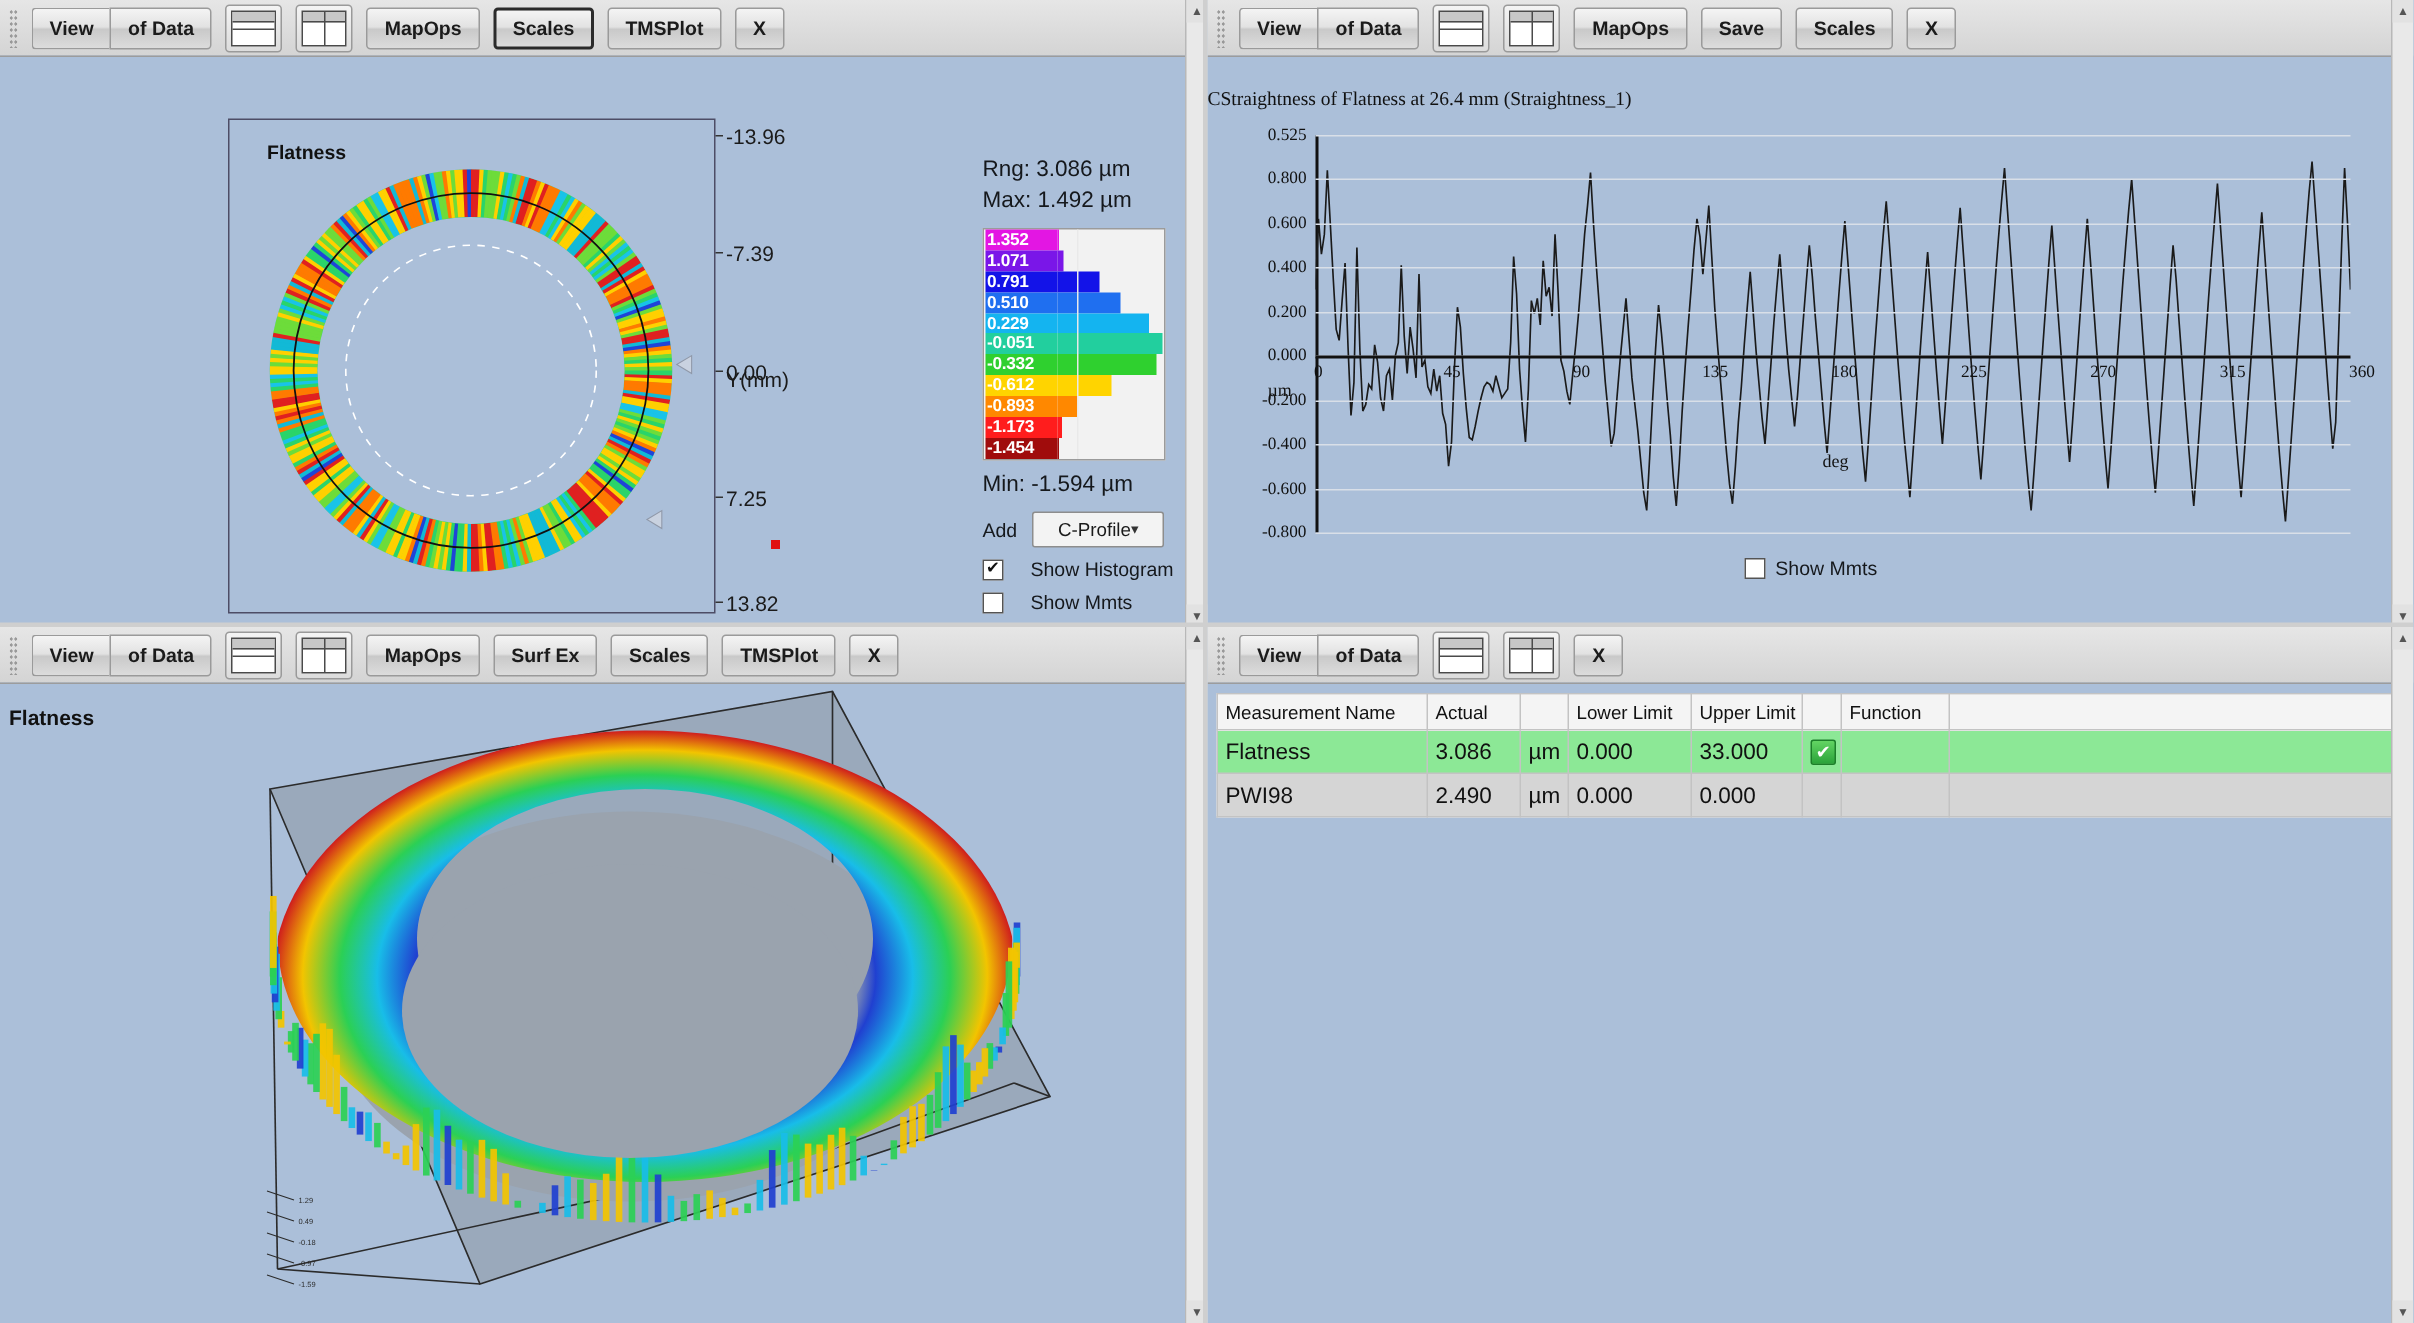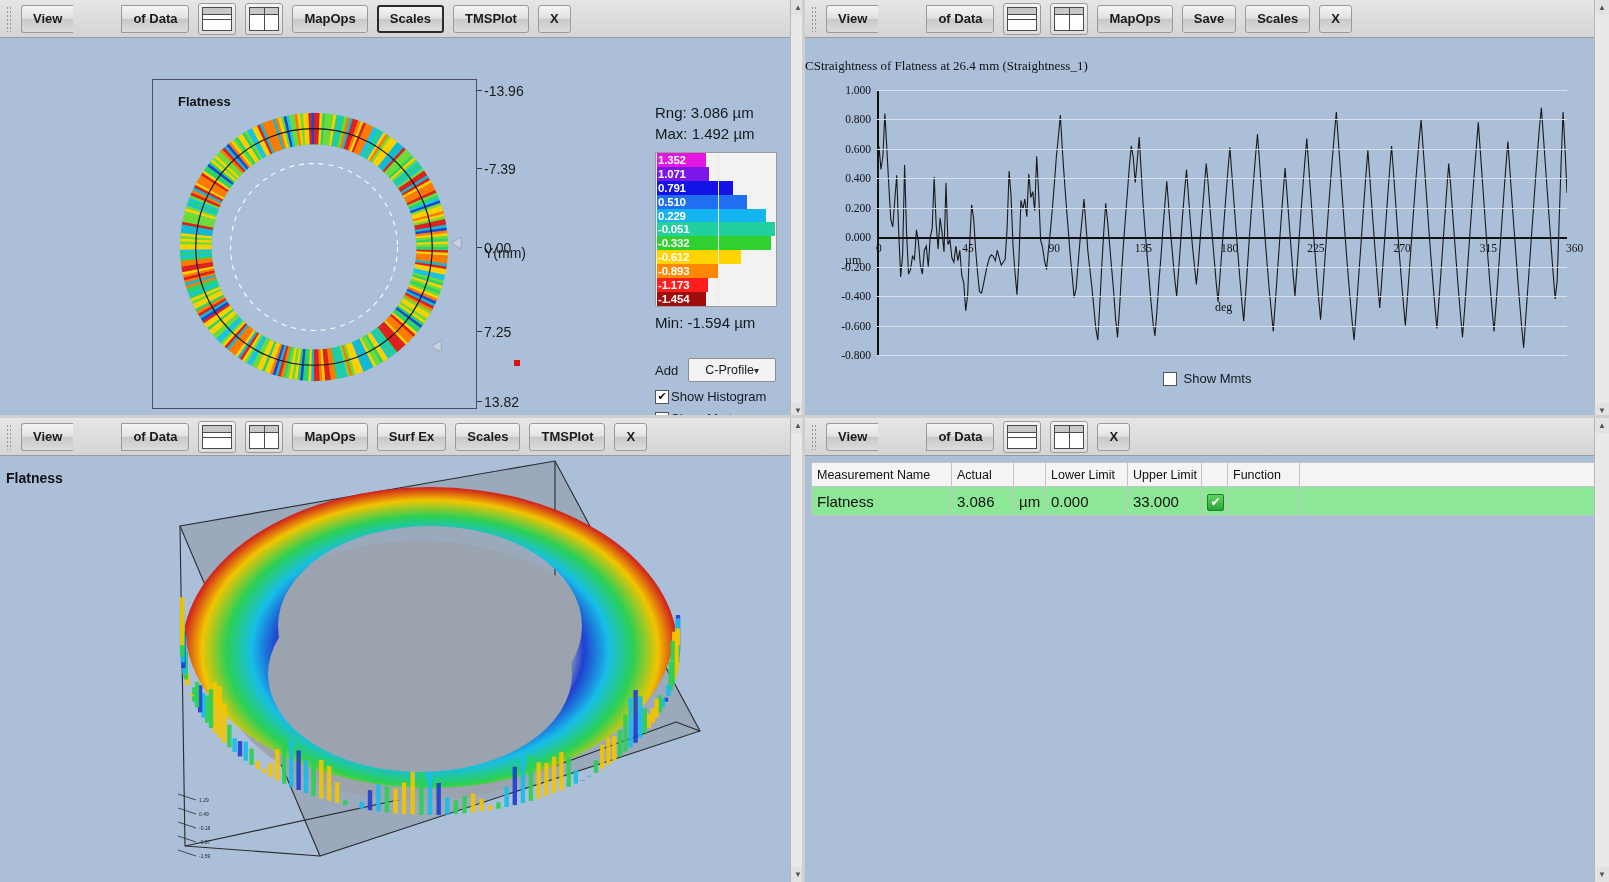--- a/index.html
+++ b/index.html
@@ -45,21 +45,21 @@
     font-size: 13px; font-weight: bold; color: #1b1b1b;
     display: flex; align-items: center; justify-content: center;
     white-space: nowrap;
     cursor: default;
     font-family: "Liberation Sans", sans-serif;
   }
   .btn.sel { border: 2px solid #2b2b2b; }
   .btn-pair { display: flex; }
   .btn-pair .btn { border-radius: 0; }
   .btn-pair .btn:first-child { border-radius: 3px 0 0 3px; border-right: none; }
-  .btn-pair .btn:last-child { border-radius: 0 3px 3px 0; margin-left: 48px; }
+  .btn-pair .btn:last-child { border-radius: 0 3px 3px 0; }
 
   
   .iconbtn {
     width: 38px; height: 32px;
     background: linear-gradient(#f4f4f4, #dcdcdc);
     border: 1px solid #9a9a9a; border-radius: 3px;
     padding: 3px; cursor: default;
   }
   .iconbtn .ic-in { width: 100%; height: 100%; background: #fff; border: 1px solid #4a4a4a; position: relative; }
   .iconbtn .ic-in::before {
@@ -110,30 +110,30 @@
   .hlabel {
     position: absolute; left: 2px; top: 0; height: 100%;
     display: flex; align-items: center;
     font-size: 11.5px; color: #fff; font-weight: 600;
     letter-spacing: -.2px; z-index: 3;
   }
   .hbar { position: absolute; left: 49px; top: 0; height: 100%; }
   .hcursor { position: absolute; left: 62px; top: 0; bottom: 0; width: 1px; background: #e9e9e9; z-index: 4; }
   .min-line { margin-top: 7px; font-size: 15px; color: #15181c; }
 
-  .addrow { display: flex; align-items: center; gap: 10px; margin-top: 27px; }
+  .addrow { display: flex; align-items: center; gap: 10px; margin-top: 10px; }
   .addrow .lbl { font-size: 13px; color: #15181c; }
   .sel-box {
     width: 88px; height: 24px; background: #f3f3f3;
     border: 1px solid #8d8d8d; border-radius: 2px;
     display: flex; align-items: center; padding: 0 5px;
     font-size: 12.5px; color: #1a1a1a; justify-content: center;
   }
   .sel-box .cv { font-size: 10px; color: #333; }
-  .chkrow { display: flex; align-items: center; gap: 2px; margin-top: 7px; }
+  .chkrow { display: flex; align-items: center; gap: 18px; margin-top: 7px; }
   .chk {
     width: 14px; height: 14px; background: #fff; border: 1px solid #545454;
     display: flex; align-items: center; justify-content: center;
     font-size: 11px; color: #111; line-height: 1;
   }
   .chk.on::after { content: "\2714"; font-size: 11px; }
   .chkrow .ct { font-size: 13px; color: #15181c; }
 
   
   #chart-panel { position: absolute; left: 0; top: 38px; right: 0; height: 380px; }
@@ -702,21 +702,21 @@
 
     <div id="chart-panel">
       <div class="ch-title">CStraightness of Flatness at 26.4 mm (Straightness_1)</div>
 
       <div id="plot">
         <div class="yaxis-line"></div>
         <svg id="trace" viewBox="0 0 690 265" preserveAspectRatio="none" style="position:absolute;left:0;top:0;width:100%;height:100%;">
           <polyline id="traceline" fill="none" stroke="#1a1a1a" stroke-width="1.1" points="0.00,103.06 1.97,55.94 3.94,79.50 5.91,66.25 7.89,23.56 9.86,58.89 11.83,95.69 13.80,129.56 15.77,136.92 17.74,110.42 19.71,85.39 21.69,141.33 23.66,186.97 25.63,164.89 27.60,75.08 29.57,142.81 31.54,184.03 33.51,179.61 35.49,166.36 37.46,169.31 39.43,139.86 41.40,151.64 43.37,175.19 45.34,184.03 47.31,160.47 49.29,156.06 51.26,176.67 53.23,147.22 55.20,138.39 57.17,86.86 59.14,133.97 61.11,159.00 63.09,128.08 65.06,142.81 67.03,161.94 69.00,92.75 70.97,154.58 72.94,150.17 74.91,167.83 76.89,172.25 78.86,156.06 80.83,170.78 82.80,160.47 84.77,185.50 86.74,192.86 88.71,220.83 90.69,204.64 92.66,154.58 94.63,114.83 96.60,128.08 98.57,159.00 100.54,182.56 102.51,201.69 104.49,203.17 106.46,194.33 108.43,184.03 110.40,175.19 112.37,167.83 114.34,164.89 116.31,166.36 118.29,170.78 120.26,160.47 122.23,167.83 124.20,175.19 126.17,172.25 128.14,169.31 130.11,138.39 132.09,80.97 134.06,106.00 136.03,156.06 138.00,182.56 139.97,204.64 141.94,169.31 143.91,110.42 145.89,119.25 147.86,108.94 149.83,126.61 151.80,83.92 153.77,107.47 155.74,101.58 157.71,120.72 159.69,66.25 161.66,103.06 163.63,150.17 165.60,157.53 167.57,170.78 169.54,179.61 171.51,159.00 173.49,139.86 175.46,117.78 177.43,92.75 179.40,66.25 181.37,47.11 183.34,25.03 185.31,58.89 187.29,88.33 189.26,114.83 191.23,139.86 193.20,164.89 195.17,185.50 197.14,207.58 199.11,198.75 201.09,173.72 203.06,150.17 205.03,129.56 207.00,108.94 208.97,135.44 210.94,161.94 212.91,179.61 214.89,197.28 216.86,217.89 218.83,238.50 220.80,250.28 222.77,214.94 224.74,176.67 226.71,142.81 228.69,113.36 230.66,132.50 232.63,154.58 234.60,178.14 236.57,200.22 238.54,228.19 240.51,247.33 242.49,219.36 244.46,184.03 246.43,154.58 248.40,128.08 250.37,103.06 252.34,76.56 254.31,55.94 256.29,67.72 258.26,92.75 260.23,70.67 262.20,47.11 264.17,80.97 266.14,114.83 268.11,141.33 270.09,164.89 272.06,188.44 274.03,212.00 276.00,232.61 277.97,245.86 279.94,220.83 281.91,191.39 283.89,167.83 285.86,139.86 287.83,114.83 289.80,91.28 291.77,117.78 293.74,144.28 295.71,166.36 297.69,188.44 299.66,206.11 301.63,179.61 303.60,153.11 305.57,125.14 307.54,101.58 309.51,79.50 311.49,106.00 313.46,132.50 315.43,156.06 317.40,175.19 319.37,194.33 321.34,173.72 323.31,147.22 325.29,122.19 327.26,97.17 329.23,73.61 331.20,94.22 333.17,120.72 335.14,144.28 337.11,167.83 339.09,191.39 341.06,212.00 343.03,185.50 345.00,159.00 346.97,132.50 348.94,106.00 350.91,80.97 352.89,57.42 354.86,83.92 356.83,110.42 358.80,136.92 360.77,161.94 362.74,186.97 364.71,210.53 366.69,231.14 368.66,203.17 370.63,173.72 372.60,144.28 374.57,117.78 376.54,91.28 378.51,66.25 380.49,44.17 382.46,70.67 384.43,98.64 386.40,125.14 388.37,151.64 390.34,176.67 392.31,200.22 394.29,220.83 396.26,241.44 398.23,213.47 400.20,185.50 402.17,157.53 404.14,129.56 406.11,103.06 408.09,78.03 410.06,104.53 412.03,131.03 414.00,157.53 415.97,182.56 417.94,206.11 419.91,179.61 421.89,151.64 423.86,123.67 425.83,97.17 427.80,72.14 429.77,48.58 431.74,76.56 433.71,104.53 435.69,132.50 437.66,159.00 439.63,184.03 441.60,207.58 443.57,229.67 445.54,203.17 447.51,175.19 449.49,147.22 451.46,119.25 453.43,92.75 455.40,67.72 457.37,44.17 459.34,22.08 461.31,50.06 463.29,78.03 465.26,106.00 467.23,133.97 469.20,160.47 471.17,185.50 473.14,209.06 475.11,231.14 477.09,250.28 479.06,223.78 481.03,195.81 483.00,167.83 484.97,139.86 486.94,111.89 488.91,85.39 490.89,60.36 492.86,88.33 494.83,116.31 496.80,142.81 498.77,169.31 500.74,194.33 502.71,217.89 504.69,191.39 506.66,163.42 508.63,135.44 510.60,107.47 512.57,80.97 514.54,55.94 516.51,82.44 518.49,110.42 520.46,138.39 522.43,164.89 524.40,189.92 526.37,213.47 528.34,235.56 530.31,209.06 532.29,181.08 534.26,153.11 536.23,125.14 538.20,98.64 540.17,73.61 542.14,50.06 544.11,29.44 546.09,57.42 548.06,85.39 550.03,113.36 552.00,141.33 553.97,167.83 555.94,192.86 557.91,216.42 559.89,238.50 561.86,212.00 563.83,184.03 565.80,156.06 567.77,128.08 569.74,100.11 571.71,73.61 573.69,95.69 575.66,123.67 577.63,150.17 579.60,176.67 581.57,201.69 583.54,225.25 585.51,247.33 587.49,220.83 589.46,192.86 591.43,164.89 593.40,136.92 595.37,108.94 597.34,82.44 599.31,57.42 601.29,32.39 603.26,60.36 605.23,88.33 607.20,116.31 609.17,144.28 611.14,170.78 613.11,195.81 615.09,219.36 617.06,241.44 619.03,214.94 621.00,186.97 622.97,159.00 624.94,131.03 626.91,103.06 628.89,76.56 630.86,51.53 632.83,79.50 634.80,107.47 636.77,135.44 638.74,161.94 640.71,188.44 642.69,213.47 644.66,237.03 646.63,257.64 648.60,229.67 650.57,201.69 652.54,173.72 654.51,145.75 656.49,117.78 658.46,89.81 660.43,63.31 662.40,38.28 664.37,17.67 666.34,45.64 668.31,73.61 670.29,101.58 672.26,129.56 674.23,157.53 676.20,184.03 678.17,209.06 680.14,191.39 682.11,132.50 684.09,73.61 686.06,22.08 688.03,58.89 690.00,103.06"></polyline>
         </svg>
       <div class="gridline" style="top: 0px;"></div>
-          <div class="ylab" style="top: 0px;">1.000</div>
+          <div class="ylab" style="top: 0px;">0.525</div>
           <div class="gridline" style="top: 29.4444px;"></div>
           <div class="ylab" style="top: 29.4444px;">0.800</div>
           <div class="gridline" style="top: 58.8889px;"></div>
           <div class="ylab" style="top: 58.8889px;">0.600</div>
           <div class="gridline" style="top: 88.3333px;"></div>
           <div class="ylab" style="top: 88.3333px;">0.400</div>
           <div class="gridline" style="top: 117.778px;"></div>
           <div class="ylab" style="top: 117.778px;">0.200</div>
           <div class="gridline" style="top: 147.222px;"></div>
           <div class="ylab" style="top: 147.222px;">0.000</div>
@@ -982,20 +982,30 @@
             <tr class="row-ok">
               <td>Flatness</td>
               <td>3.086</td>
               <td class="narrow">µm</td>
               <td>0.000</td>
               <td>33.000</td>
               <td class="narrow"><span class="okmark">✔</span></td>
               <td></td>
               <td></td>
             </tr>
+            <tr class="row-plain">
+              <td>PWI98</td>
+              <td>2.490</td>
+              <td class="narrow">µm</td>
+              <td>0.000</td>
+              <td>0.000</td>
+              <td class="narrow"></td>
+              <td></td>
+              <td></td>
+            </tr>
           </tbody>
       </table>
     </div>
 
     <div class="vscroll">
       <div class="sb-arrow up">▲</div>
       <div class="sb-arrow dn">▼</div>
     </div>
   </div>
 

